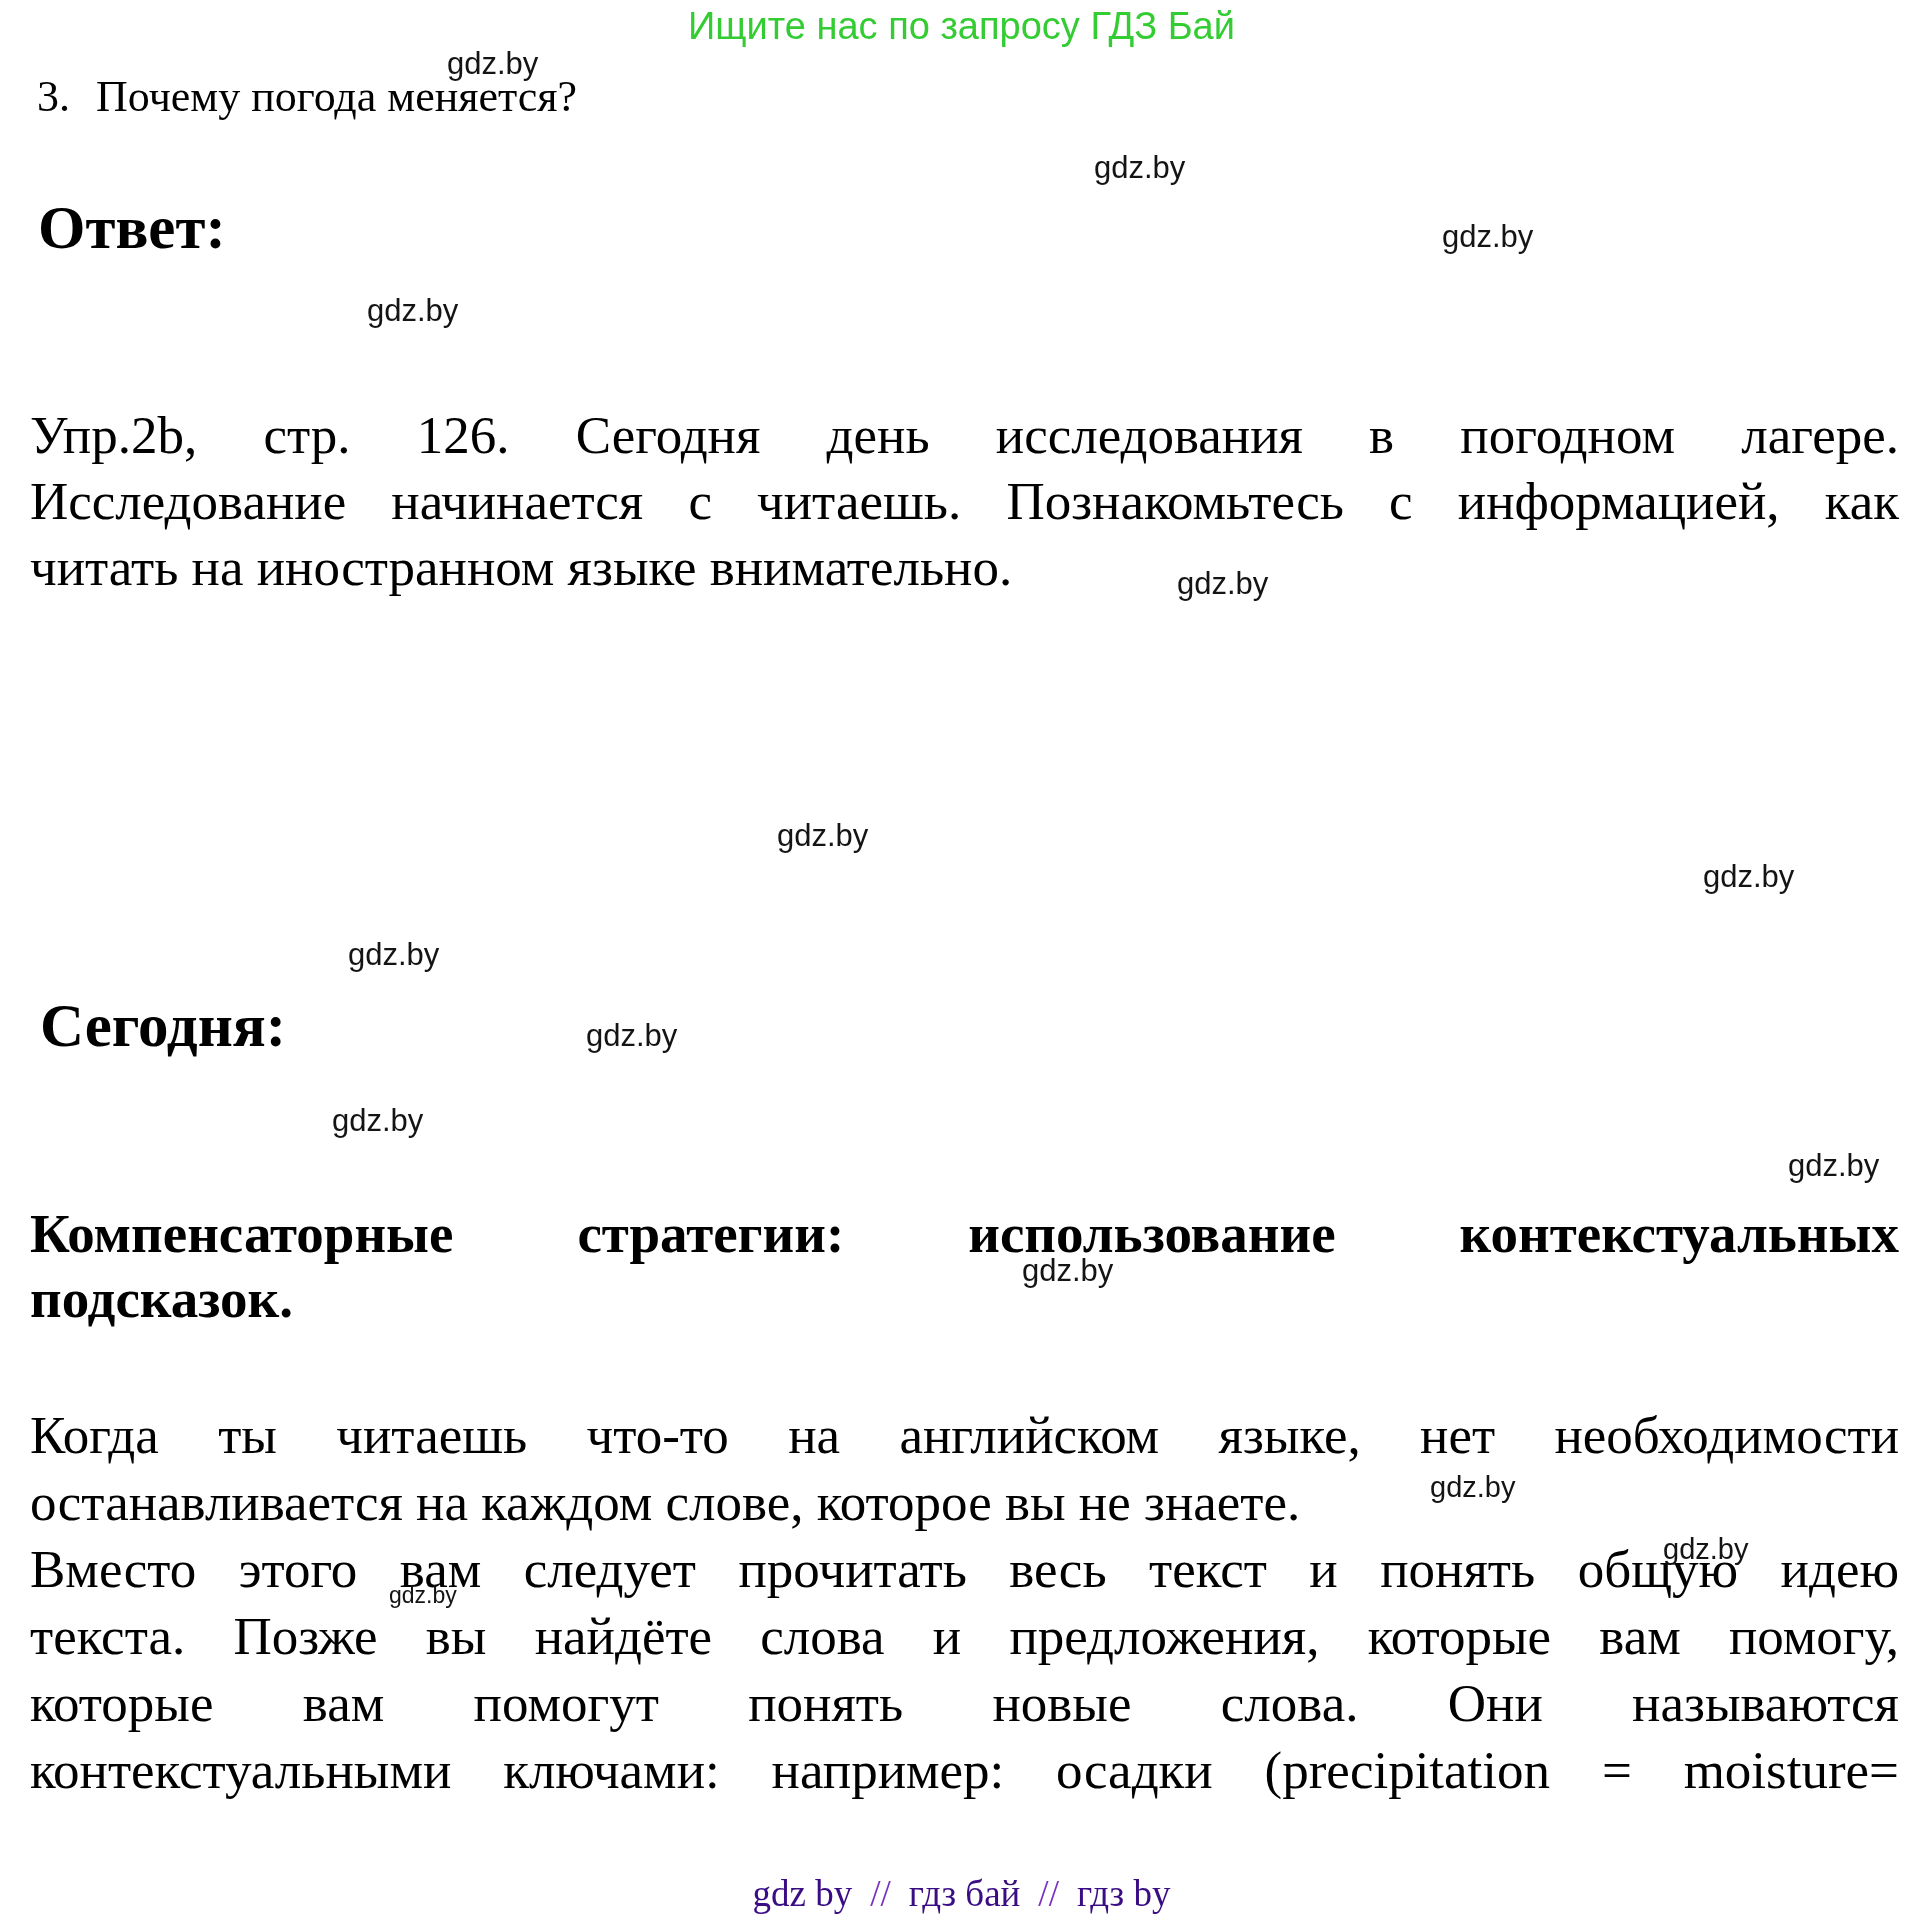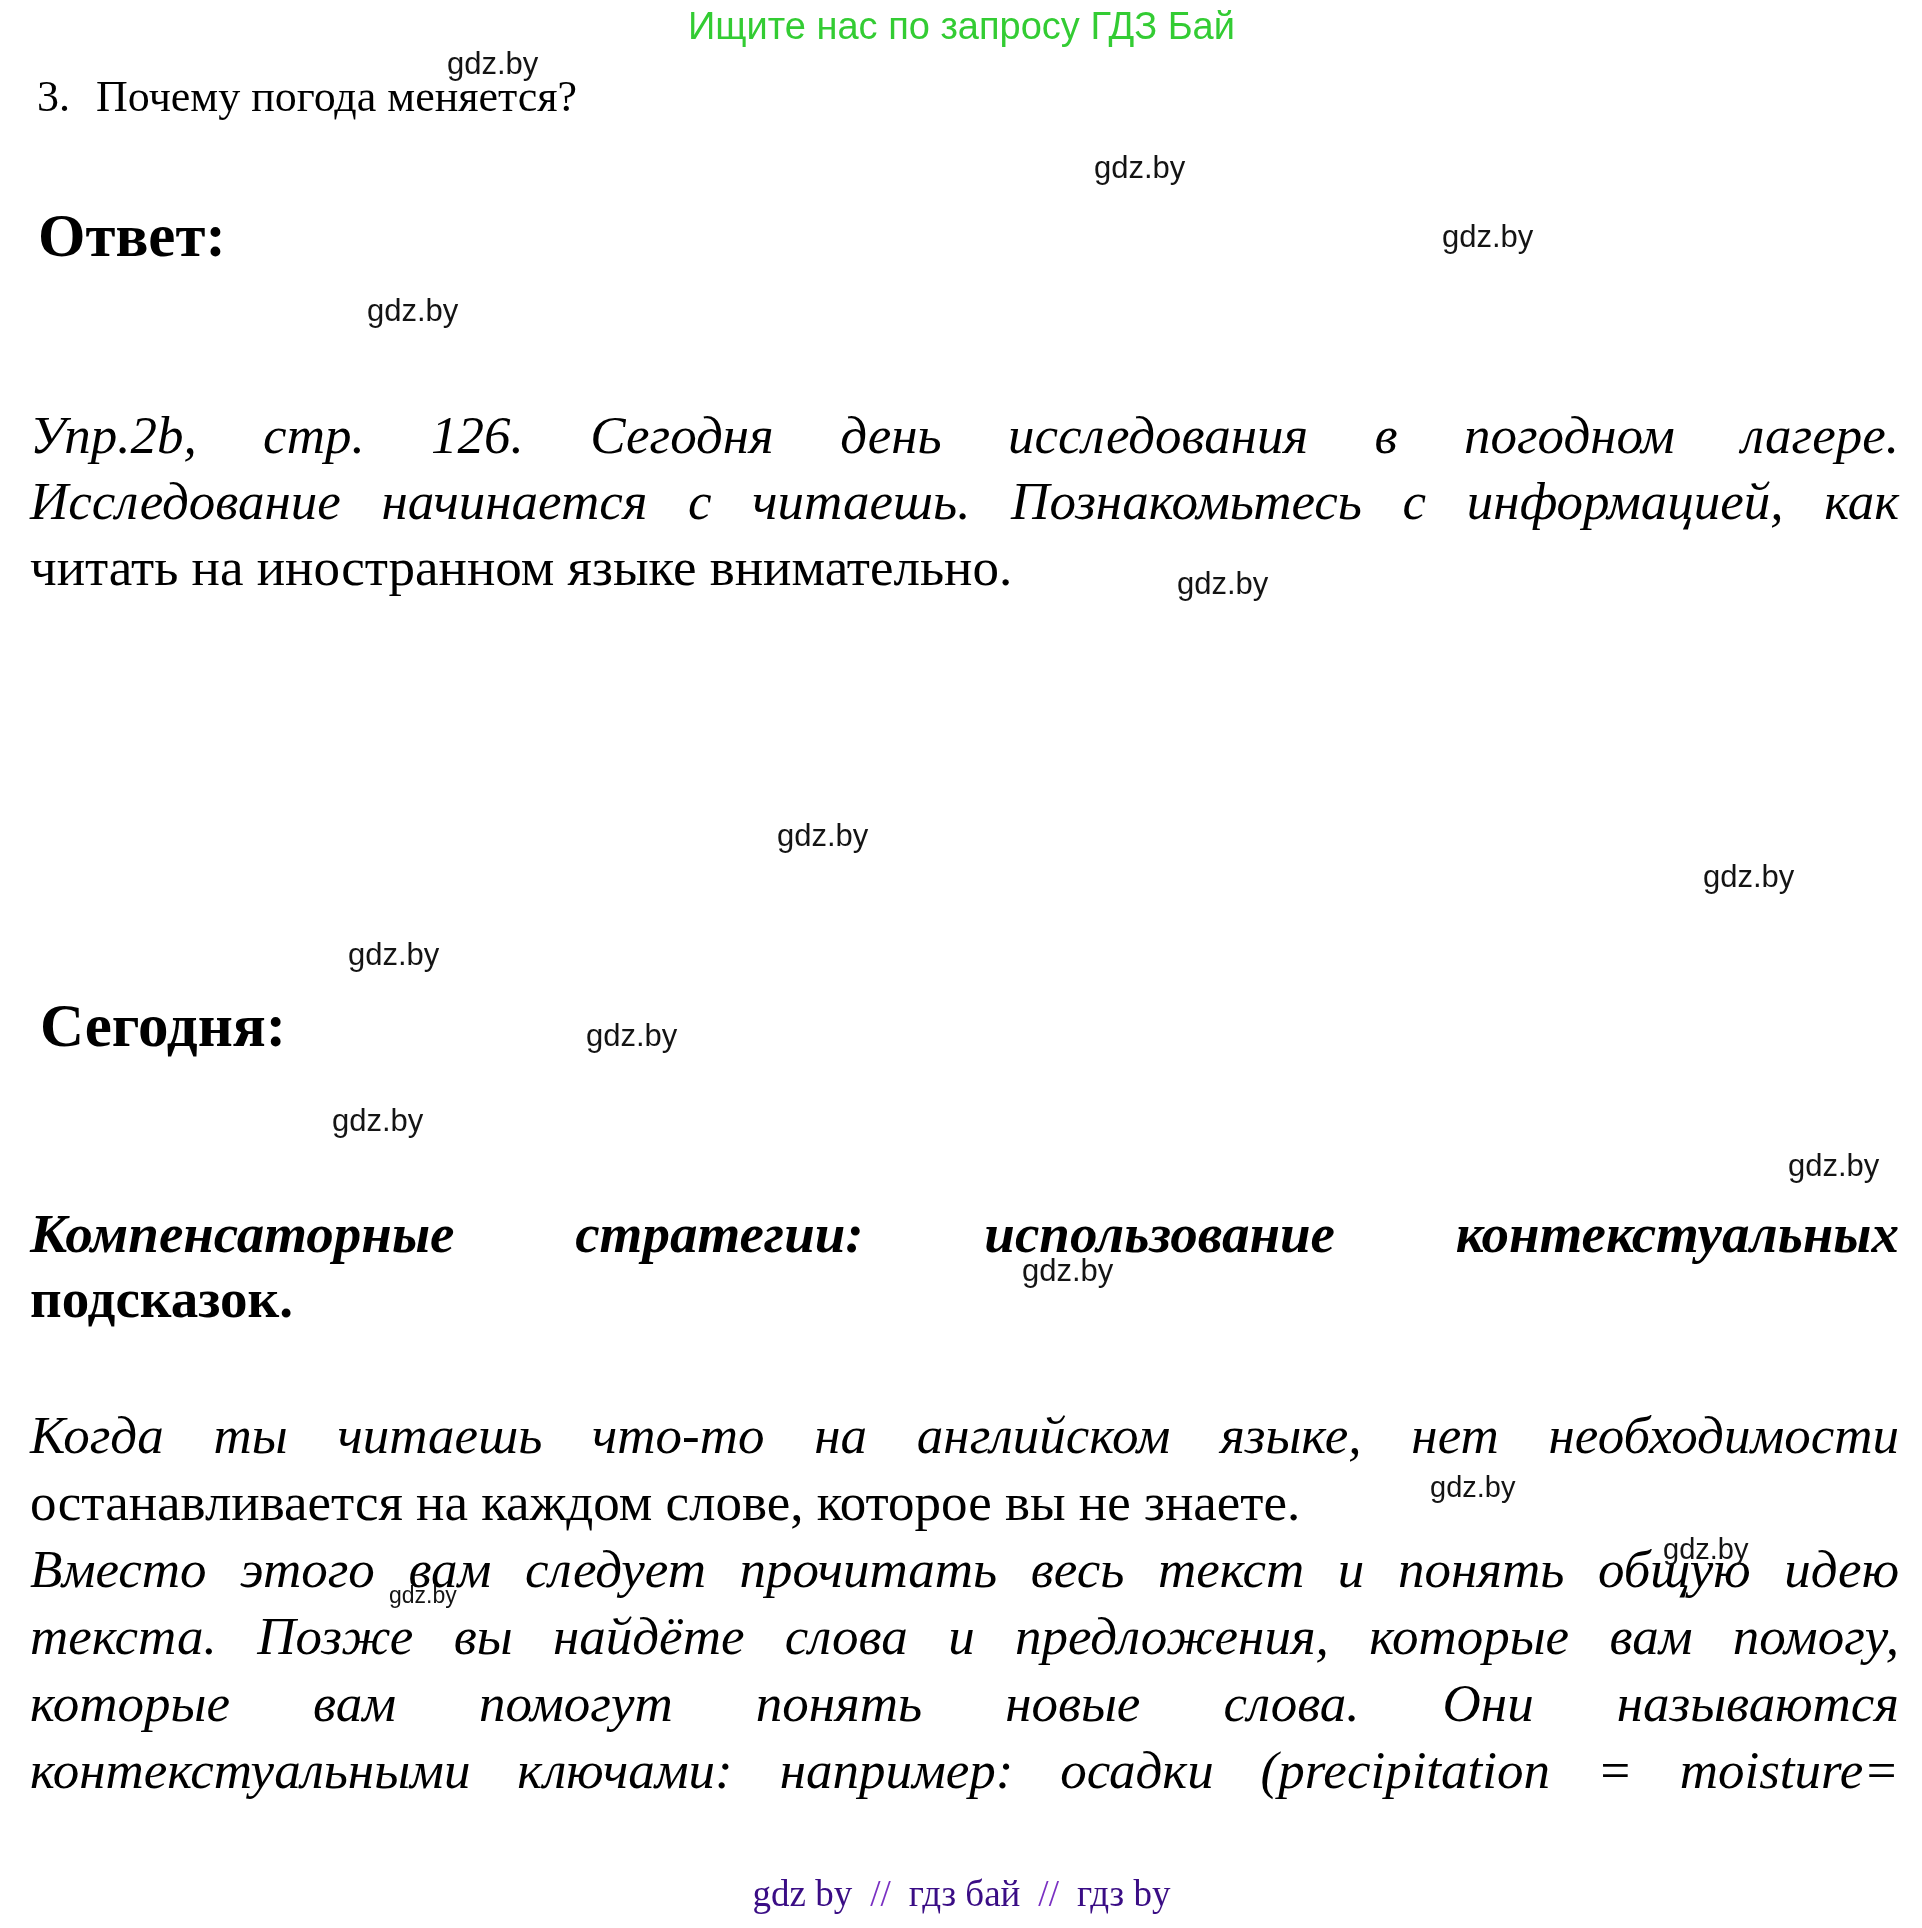--- a/index.html
+++ b/index.html
@@ -32,41 +32,40 @@
     left: 37px;
     font-size: 44px;
     white-space: nowrap;
   }
   .title .num { display: inline-block; margin-right: 26px; }
   .label {
     position: absolute;
     font-size: 61px;
     font-weight: 700;
   }
-  #answer-label { top: 201px; left: 38px; }
+  #answer-label { top: 193px; left: 38px; }
   #translation-label { top: 991px; left: 40px; }
   .para {
     position: absolute;
     left: 30px;
     right: 24px;
     font-size: 53px;
     line-height: 66px;
   }
   #para1 { top: 402px; }
   #strategy {
     top: 1201px;
     font-weight: 700;
     font-size: 55px;
     line-height: 65px;
   }
   #para2 { top: 1402px; line-height: 67px; }
   .line.just {
     text-align: justify;
     text-align-last: justify;
-    font-style: italic;
   }
   .wm {
     position: absolute;
     font-family: "Liberation Sans", "DejaVu Sans", sans-serif;
     color: #141414;
     white-space: nowrap;
   }
   .wm-sup {
     font-family: "Liberation Sans", "DejaVu Sans", sans-serif;
     font-size: 26px;

